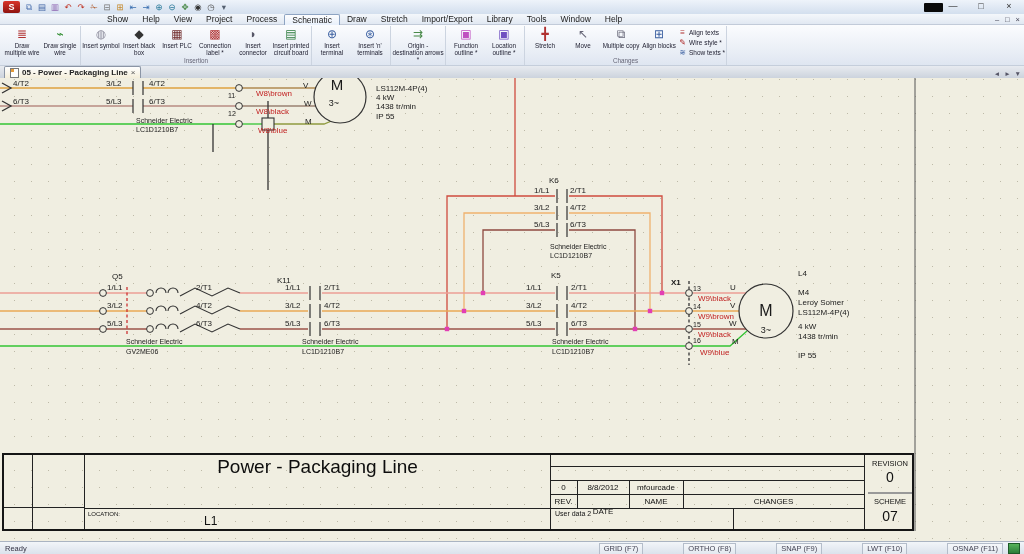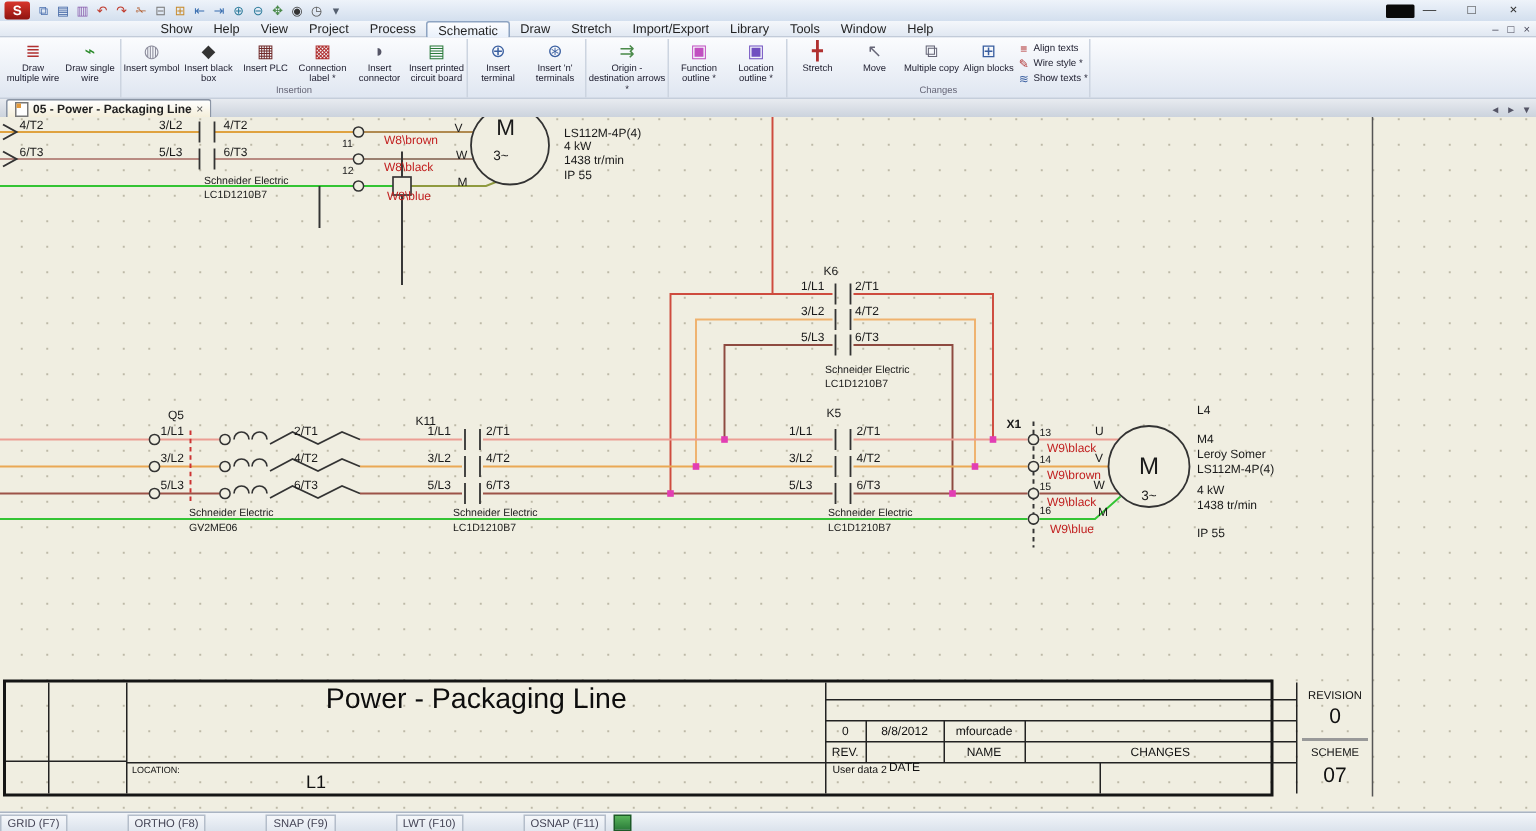--- a/index.html
+++ b/index.html
@@ -55,21 +55,21 @@
   #tabnav{position:absolute;right:3px;bottom:1px;display:flex;gap:4px;font-size:6.5px;color:#556;}
 
   
   #canvas{position:absolute;left:0;top:78px;width:1024px;height:463px;
     background-color:#f0eee1;
     background-image:radial-gradient(circle,#bdb9a7 0.8px,rgba(0,0,0,0) 0.9px);
     background-size:17px 17px;background-position:6px 10px;}
   #schem{position:absolute;left:0;top:78px;width:1024px;height:463px;}
 
   
-  #tblock{position:absolute;left:2px;top:453px;width:847px;height:78px;border:2px solid #151515;box-sizing:border-box;
+  #tblock{position:absolute;left:2px;top:453px;width:912px;height:78px;border:2px solid #151515;box-sizing:border-box;
     font-family:"Liberation Sans",sans-serif;color:#111;}
   .tb-v{position:absolute;top:0;bottom:0;width:1px;background:#222;}
   .tb-h{position:absolute;height:1px;background:#222;}
   #tb-title{position:absolute;left:81px;top:1px;width:465px;text-align:center;font-size:19px;color:#0d0d0d;}
   #tb-loc-label{position:absolute;left:84px;top:56px;font-size:6px;}
   #tb-loc-value{position:absolute;left:200px;top:59px;font-size:12px;}
   #tb-encl{position:absolute;left:300px;top:59px;width:244px;text-align:right;font-size:12px;}
   .tb-cell{position:absolute;font-size:8px;text-align:center;}
   #tb-user{position:absolute;left:551px;top:55px;font-size:7px;}
   #tb-revision-label{position:absolute;left:861px;top:4px;width:50px;text-align:center;font-size:7.5px;}
@@ -467,20 +467,21 @@
     <div id="tb-user">User data 2</div>
 
     <div id="tb-revision-label">REVISION</div>
     <div id="tb-revision-value">0</div>
     <div class="tb-grayline" style="top:37px"></div>
     <div id="tb-scheme-label">SCHEME</div>
     <div id="tb-scheme-value">07</div>
   </div>
 
   <div id="statusbar">
+    <div id="status-ready">Ready</div>
     <div id="stoggles" style="display:flex;align-items:center;gap:39px;">
         <span class="stoggle">GRID (F7)</span>
         <span class="stoggle">ORTHO (F8)</span>
         <span class="stoggle">SNAP (F9)</span>
         <span class="stoggle">LWT (F10)</span>
         <span class="stoggle">OSNAP (F11)</span>
       </div>
     <div id="status-icon"></div>
   </div>
 </div>

